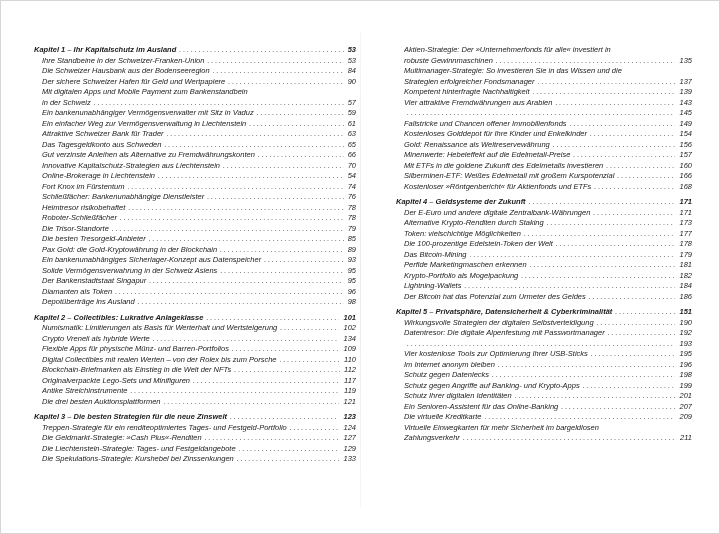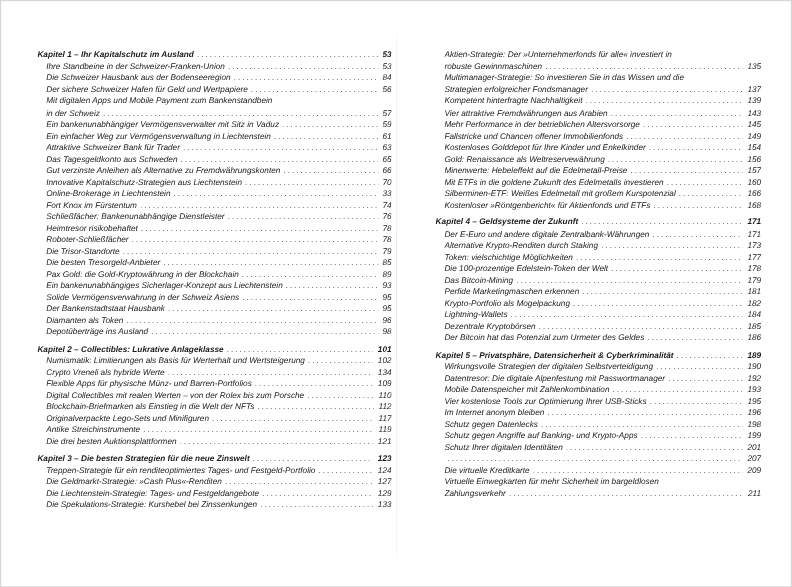--- a/index.html
+++ b/index.html
@@ -95,21 +95,21 @@
         <div class="toc-line">
           <span class="toc-label">Die Schweizer Hausbank aus der Bodenseeregion</span>
           <span class="toc-dots"></span>
           <span class="toc-page">84</span>
         </div>
       </div>
       <div class="toc-entry item">
         <div class="toc-line">
           <span class="toc-label">Der sichere Schweizer Hafen für Geld und Wertpapiere</span>
           <span class="toc-dots"></span>
-          <span class="toc-page">56</span>
+          <span class="toc-page">90</span>
         </div>
       </div>
       <div class="toc-entry item">
         <div class="toc-line">
           <span class="toc-label">Mit digitalen Apps und Mobile Payment zum Bankenstandbein</span>
         </div>
         <div class="toc-line">
           <span class="toc-label">in der Schweiz</span>
           <span class="toc-dots"></span>
           <span class="toc-page">57</span>
@@ -154,21 +154,21 @@
         <div class="toc-line">
           <span class="toc-label">Innovative Kapitalschutz-Strategien aus Liechtenstein</span>
           <span class="toc-dots"></span>
           <span class="toc-page">70</span>
         </div>
       </div>
       <div class="toc-entry item">
         <div class="toc-line">
           <span class="toc-label">Online-Brokerage in Liechtenstein</span>
           <span class="toc-dots"></span>
-          <span class="toc-page">33</span>
+          <span class="toc-page">54</span>
         </div>
       </div>
       <div class="toc-entry item">
         <div class="toc-line">
           <span class="toc-label">Fort Knox im Fürstentum</span>
           <span class="toc-dots"></span>
           <span class="toc-page">74</span>
         </div>
       </div>
       <div class="toc-entry item">
@@ -208,35 +208,35 @@
       </div>
       <div class="toc-entry item">
         <div class="toc-line">
           <span class="toc-label">Pax Gold: die Gold-Kryptowährung in der Blockchain</span>
           <span class="toc-dots"></span>
           <span class="toc-page">89</span>
         </div>
       </div>
       <div class="toc-entry item">
         <div class="toc-line">
-          <span class="toc-label">Ein bankenunabhängiges Sicherlager-Konzept aus Liechtenstein</span>
+          <span class="toc-label">Ein bankenunabhängiges Sicherlager-Konzept aus Datenspeicher</span>
           <span class="toc-dots"></span>
           <span class="toc-page">93</span>
         </div>
       </div>
       <div class="toc-entry item">
         <div class="toc-line">
           <span class="toc-label">Solide Vermögensverwahrung in der Schweiz Asiens</span>
           <span class="toc-dots"></span>
           <span class="toc-page">95</span>
         </div>
       </div>
       <div class="toc-entry item">
         <div class="toc-line">
-          <span class="toc-label">Der Bankenstadtstaat Hausbank</span>
+          <span class="toc-label">Der Bankenstadtstaat Singapur</span>
           <span class="toc-dots"></span>
           <span class="toc-page">95</span>
         </div>
       </div>
       <div class="toc-entry item">
         <div class="toc-line">
           <span class="toc-label">Diamanten als Token</span>
           <span class="toc-dots"></span>
           <span class="toc-page">96</span>
         </div>
@@ -377,21 +377,20 @@
       </div>
       <div class="toc-entry item">
         <div class="toc-line">
           <span class="toc-label">Vier attraktive Fremdwährungen aus Arabien</span>
           <span class="toc-dots"></span>
           <span class="toc-page">143</span>
         </div>
       </div>
       <div class="toc-entry item">
         <div class="toc-line">
-          <span class="toc-label">Mehr Performance in der betrieblichen Altersvorsorge</span>
           <span class="toc-dots"></span>
           <span class="toc-page">145</span>
         </div>
       </div>
       <div class="toc-entry item">
         <div class="toc-line">
           <span class="toc-label">Fallstricke und Chancen offener Immobilienfonds</span>
           <span class="toc-dots"></span>
           <span class="toc-page">149</span>
         </div>
@@ -496,56 +495,48 @@
       </div>
       <div class="toc-entry item">
         <div class="toc-line">
           <span class="toc-label">Lightning-Wallets</span>
           <span class="toc-dots"></span>
           <span class="toc-page">184</span>
         </div>
       </div>
       <div class="toc-entry item">
         <div class="toc-line">
-          <span class="toc-label">Dezentrale Kryptobörsen</span>
-          <span class="toc-dots"></span>
-          <span class="toc-page">185</span>
-        </div>
-      </div>
-      <div class="toc-entry item">
-        <div class="toc-line">
           <span class="toc-label">Der Bitcoin hat das Potenzial zum Urmeter des Geldes</span>
           <span class="toc-dots"></span>
           <span class="toc-page">186</span>
         </div>
       </div>
       <div class="toc-entry chapter">
         <div class="toc-line">
           <span class="toc-label">Kapitel 5 – Privatsphäre, Datensicherheit &amp; Cyberkriminalität</span>
           <span class="toc-dots"></span>
-          <span class="toc-page">189</span>
+          <span class="toc-page">151</span>
         </div>
       </div>
       <div class="toc-entry item">
         <div class="toc-line">
           <span class="toc-label">Wirkungsvolle Strategien der digitalen Selbstverteidigung</span>
           <span class="toc-dots"></span>
           <span class="toc-page">190</span>
         </div>
       </div>
       <div class="toc-entry item">
         <div class="toc-line">
           <span class="toc-label">Datentresor: Die digitale Alpenfestung mit Passwortmanager</span>
           <span class="toc-dots"></span>
           <span class="toc-page">192</span>
         </div>
       </div>
       <div class="toc-entry item">
         <div class="toc-line">
-          <span class="toc-label">Mobile Datenspeicher mit Zahlenkombination</span>
           <span class="toc-dots"></span>
           <span class="toc-page">193</span>
         </div>
       </div>
       <div class="toc-entry item">
         <div class="toc-line">
           <span class="toc-label">Vier kostenlose Tools zur Optimierung Ihrer USB-Sticks</span>
           <span class="toc-dots"></span>
           <span class="toc-page">195</span>
         </div>
@@ -573,20 +564,21 @@
       </div>
       <div class="toc-entry item">
         <div class="toc-line">
           <span class="toc-label">Schutz Ihrer digitalen Identitäten</span>
           <span class="toc-dots"></span>
           <span class="toc-page">201</span>
         </div>
       </div>
       <div class="toc-entry item">
         <div class="toc-line">
+          <span class="toc-label">Ein Senioren-Assistent für das Online-Banking</span>
           <span class="toc-dots"></span>
           <span class="toc-page">207</span>
         </div>
       </div>
       <div class="toc-entry item">
         <div class="toc-line">
           <span class="toc-label">Die virtuelle Kreditkarte</span>
           <span class="toc-dots"></span>
           <span class="toc-page">209</span>
         </div>

